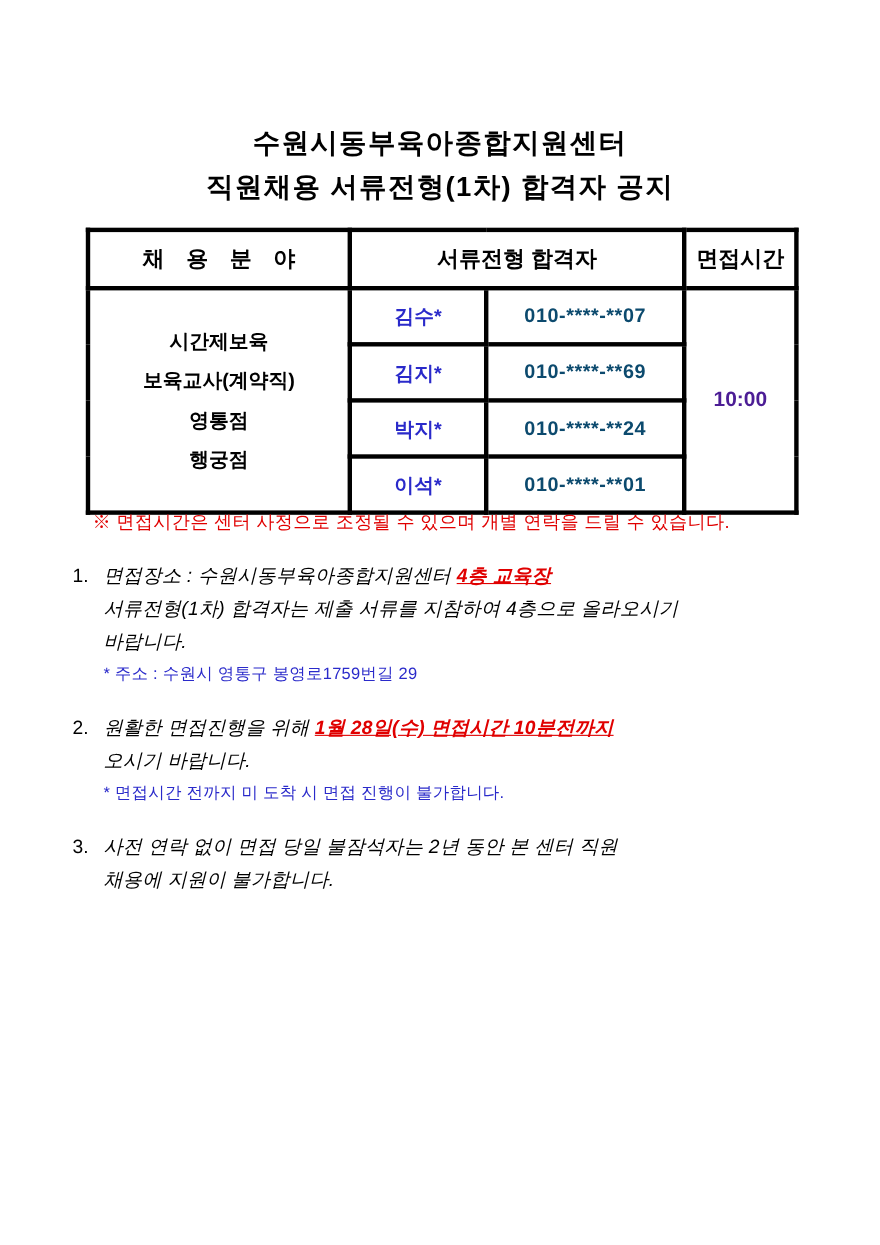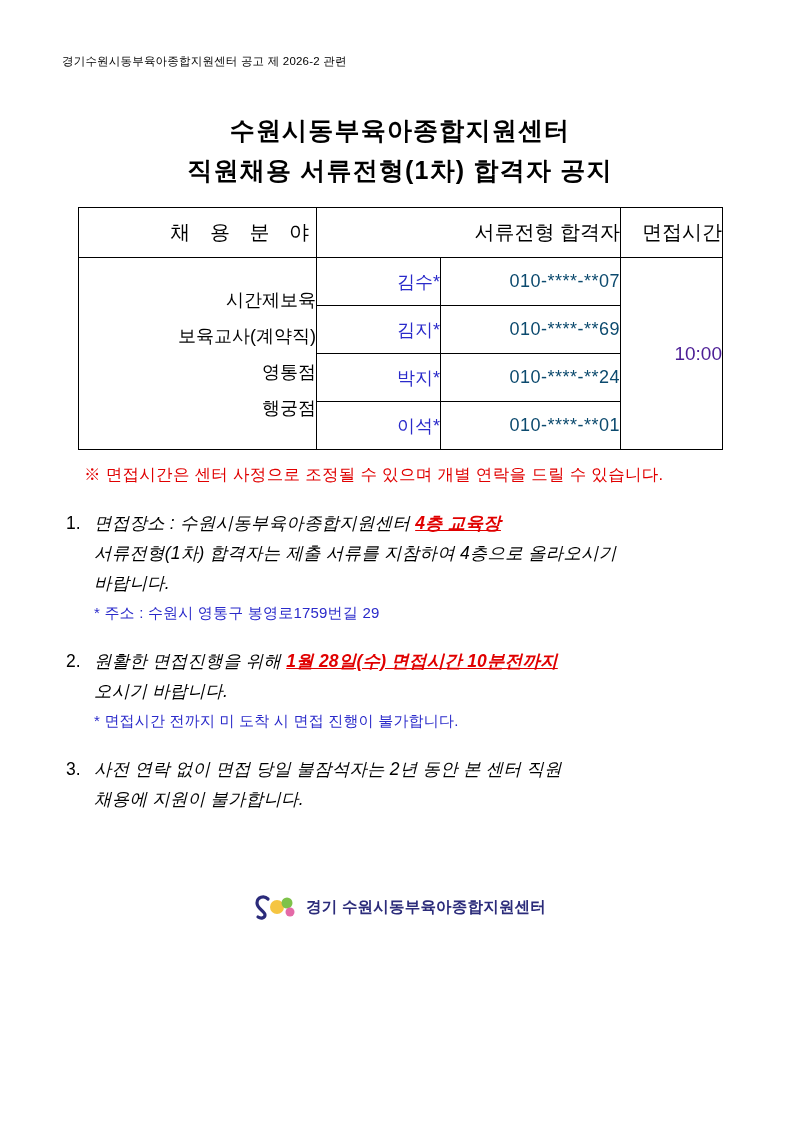--- a/index.html
+++ b/index.html
@@ -55,25 +55,25 @@
     top: 207px;
     left: 78px;
     width: 644px;
   }
   table.notice {
     border-collapse: collapse;
     width: 644px;
     table-layout: fixed;
   }
   table.notice td, table.notice th {
-    border: 1px solid #000000;
+    border: 4px solid #000000;
     padding: 0;
-    text-align: right;
+    text-align: center;
     vertical-align: middle;
-    font-weight: normal;
+    font-weight: bold;
   }
   .hd {
     height: 49px;
     font-size: 20px;
     font-weight: bold;
     color: #000;
   }
   .hd.spaced { letter-spacing: 7px; text-indent: 7px; }
   .col-field { width: 238px; }
   .col-name  { width: 124px; }
@@ -175,21 +175,20 @@
     font-weight: bold;
     color: #2b2b7a;
     letter-spacing: 0.2px;
   }
 </style>
 </head>
 <body>
 
 <div class="page">
 
-  <div class="ref-line">경기수원시동부육아종합지원센터 공고 제 2026-2 관련</div>
 
   <div class="title-block">
     <div class="title-line">수원시동부육아종합지원센터</div>
     <div class="title-line">직원채용 서류전형(1차) 합격자 공지</div>
   </div>
 
   <div class="table-wrap">
     <table class="notice">
       <colgroup>
         <col class="col-field">
@@ -266,25 +265,14 @@
     <div class="item">
       <div class="num">3.</div>
       <div class="body-lines">
         <div class="line">사전 연락 없이 면접 당일 불잠석자는 2년 동안 본 센터 직원</div>
         <div class="line">채용에 지원이 불가합니다.</div>
       </div>
     </div>
 
   </div>
 
-  <div class="logo-row">
-    <div class="logo-mark">
-      <svg width="44" height="28" viewBox="0 0 44 28" xmlns="http://www.w3.org/2000/svg">
-        <path d="M14 6 C10 2, 3 4, 3 10 C3 16, 11 18, 11 22 C11 25, 7 26, 4 24" fill="none" stroke="#2b2b7a" stroke-width="3.2" stroke-linecap="round"></path>
-        <circle cx="23" cy="14" r="7" fill="#f5c542"></circle>
-        <circle cx="33" cy="10" r="5.5" fill="#7ec24a"></circle>
-        <circle cx="36" cy="19" r="4.5" fill="#e46aa7"></circle>
-      </svg>
-    </div>
-    <div class="logo-text">경기 수원시동부육아종합지원센터</div>
-  </div>
 
 </div>
 
 </body></html>

